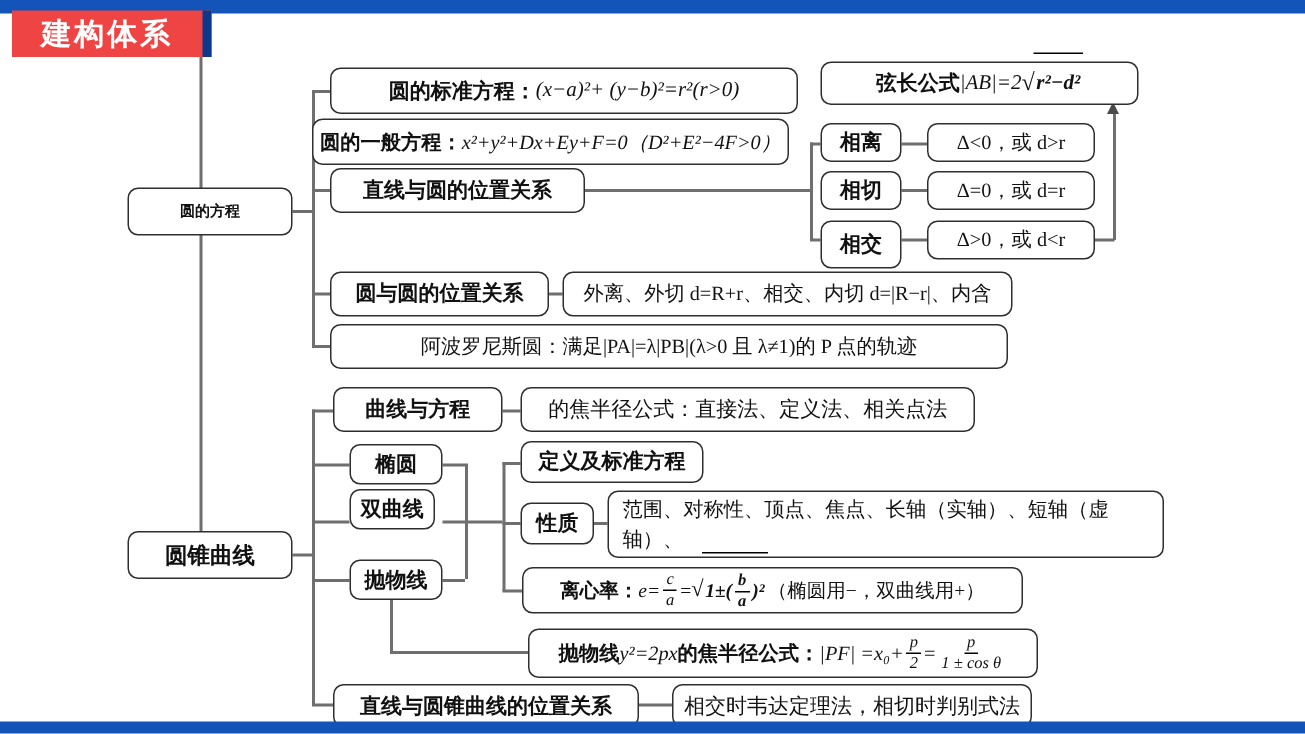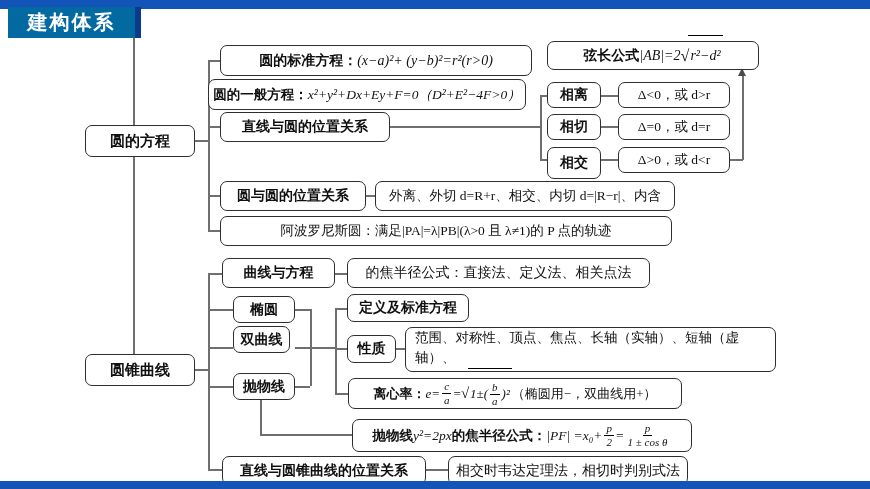--- a/index.html
+++ b/index.html
@@ -1,38 +1,38 @@
 <!DOCTYPE html>
 <html><head>
 <meta charset="utf-8">
 <style>
   html,body{margin:0;padding:0;}
   body{width:870px;height:489px;position:relative;background:#ffffff;overflow:hidden;
        font-family:"Liberation Serif", serif;color:#111;}
   .bar{position:absolute;left:0;width:870px;background:#1254b7;z-index:4;}
-  .header{position:absolute;left:8px;top:7px;width:127px;height:31px;background:#0369a1;
+  .header{position:absolute;left:8px;top:7px;width:127px;height:31px;background:#ef4444;
           border-right:6px solid #0b3a8c;color:#fff;display:flex;align-items:center;justify-content:center;
           font-family:"Liberation Sans",sans-serif;font-weight:bold;font-size:20px;letter-spacing:2px;z-index:5;}
   .box{position:absolute;display:flex;align-items:center;justify-content:center;background:#fff;
        border:1.4px solid #2e2e2e;border-radius:7px;font-size:14px;white-space:nowrap;z-index:2;
        box-sizing:border-box;padding:0 4px;}
   .lbl{font-weight:bold;}
   .fm{font-style:italic;}
   .h-line{position:absolute;height:1.5px;background:#6f6f6f;z-index:1;}
   .v-line{position:absolute;width:1.5px;background:#6f6f6f;z-index:1;}
   .arrow-up{position:absolute;width:0;height:0;border-left:4.5px solid transparent;
             border-right:4.5px solid transparent;border-bottom:8px solid #4a4a4a;z-index:1;}
   .frac{display:inline-flex;flex-direction:column;align-items:center;font-size:11px;line-height:1.15;
         margin:0 2px;font-style:italic;}
   .frac .fn{border-bottom:1px solid #000;padding:0 2px;}
   .frac .fd{padding:0 2px;}
   .sqrt{display:inline-flex;align-items:center;}
   .sqrt .sign{font-style:normal;font-size:1.15em;margin-right:-1px;}
-  .rad{display:inline-flex;align-items:center;border-top:1.2px solid #000;padding:12px 2px;}
-  .two-line{white-space:normal;flex-direction:row;align-items:flex-start;justify-content:center;
+  .rad{display:inline-flex;align-items:center;border-top:1.2px solid #000;padding:12px 2px;font-weight:bold;}
+  .two-line{white-space:normal;flex-direction:column;align-items:flex-start;justify-content:center;
             line-height:1.45;padding:0 9px;}
 </style>
 </head>
 <body>
 
 <div class="bar" style="top:0;height:9px"></div>
 <div class="bar" style="top:481px;height:8px"></div>
 <div class="header">建构体系</div>
 
 <div class="v-line" style="left:133px;top:38px;height:332px"></div>
@@ -68,21 +68,21 @@
 <div class="v-line" style="left:310px;top:309px;height:77px"></div>
 <div class="v-line" style="left:335px;top:308px;height:86px"></div>
 <div class="h-line" style="left:335px;top:308px;width:12px"></div>
 <div class="h-line" style="left:335px;top:348px;width:12px"></div>
 <div class="h-line" style="left:335px;top:393px;width:13px"></div>
 <div class="h-line" style="left:396px;top:348px;width:9px"></div>
 <div class="v-line" style="left:260px;top:400px;height:35px"></div>
 <div class="h-line" style="left:260px;top:434px;width:92px"></div>
 <div class="h-line" style="left:426px;top:469px;width:22px"></div>
 
-<div class="box lbl" style="left:85px;top:125px;width:110px;height:32px;font-size:15px">圆的方程</div>
+<div class="box lbl" style="left:85px;top:125px;width:110px;height:32px;font-size:10px">圆的方程</div>
 <div class="box lbl" style="left:85px;top:354px;width:110px;height:32px;font-size:15px">圆锥曲线</div>
 
 <div class="box" style="left:220px;top:45px;width:312px;height:31px">
   <span class="lbl">圆的标准方程：</span>
     <span class="fm">(x−a)²+ (y−b)²=r²(r&gt;0)</span>
 </div>
 <div class="box" style="left:208px;top:79px;width:318px;height:31px;font-size:13.5px">
   <span class="lbl">圆的一般方程：</span>
     <span class="fm">x²+y²+Dx+Ey+F=0（D²+E²−4F&gt;0）</span>
 </div>

